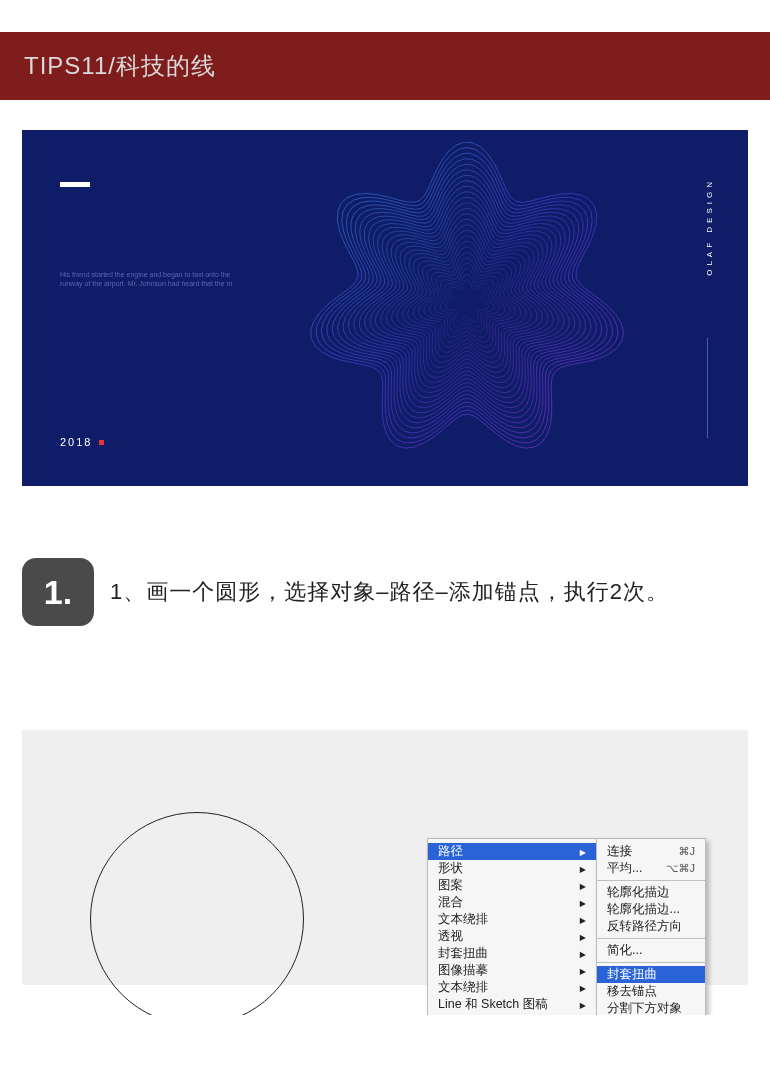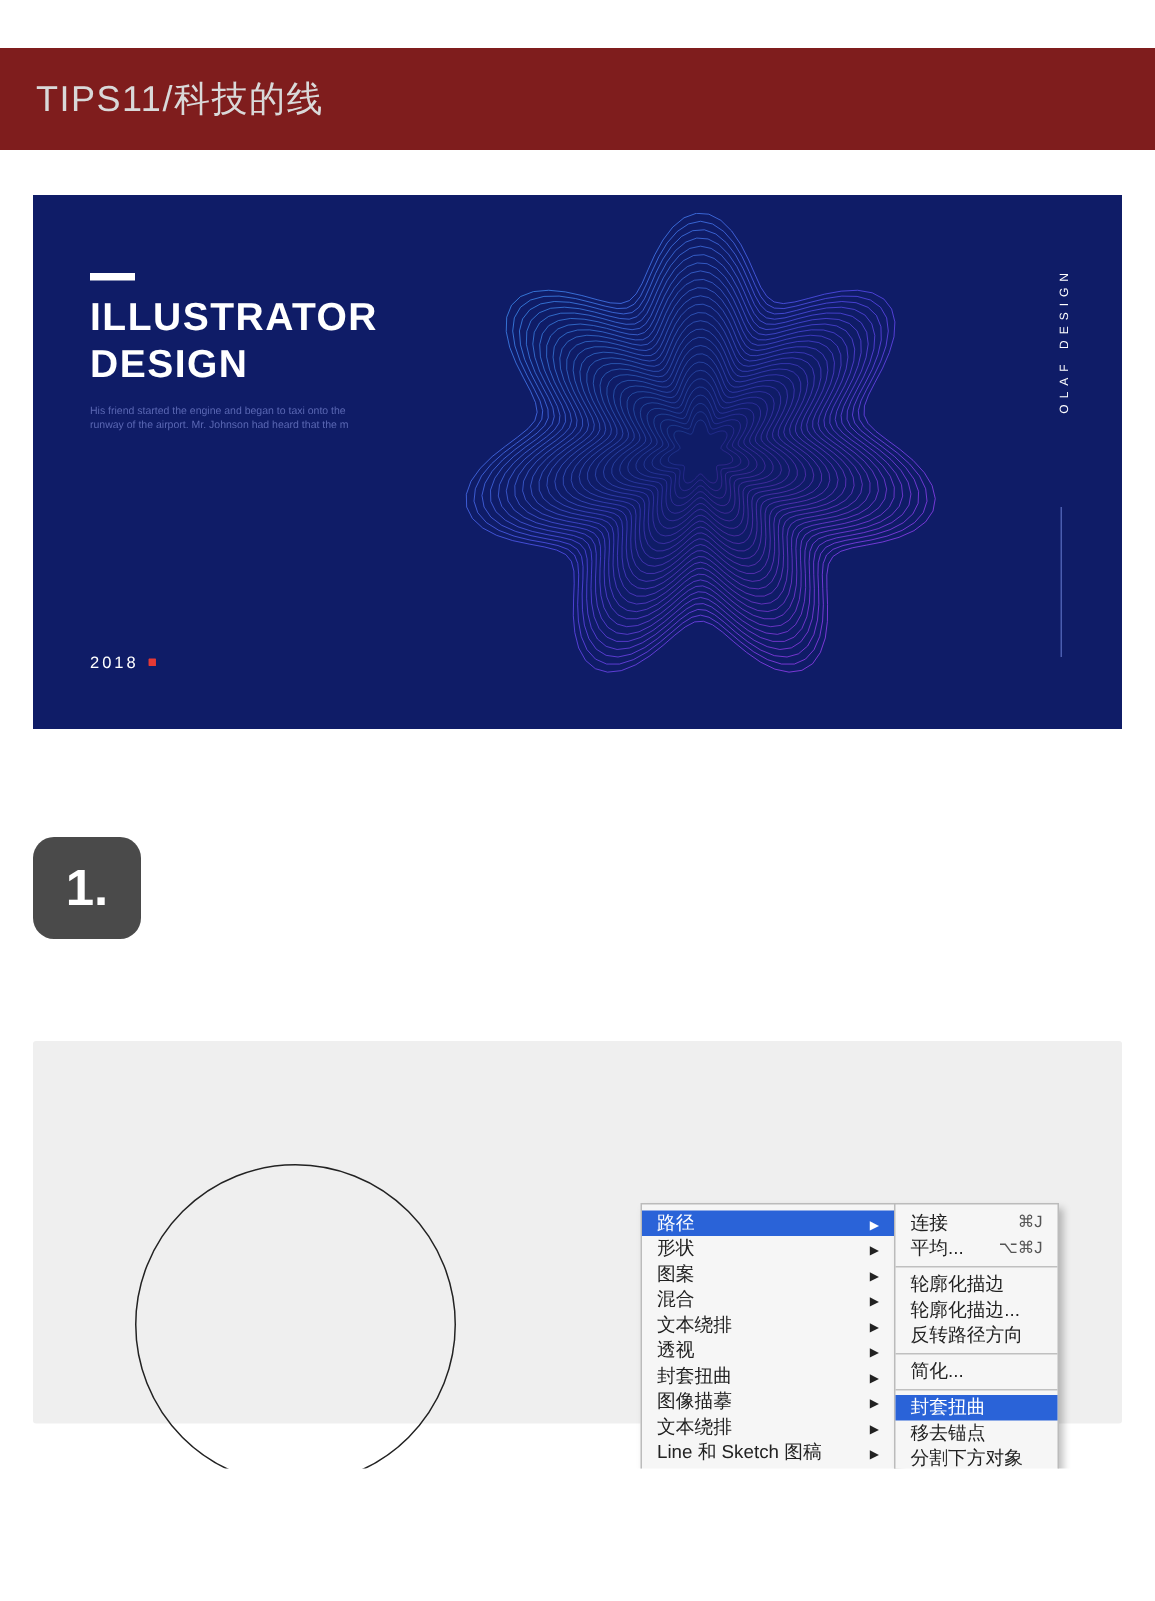--- a/index.html
+++ b/index.html
@@ -106,21 +106,21 @@
     display: flex; align-items: center; justify-content: center;
     font-size: 34px;
     font-weight: 700;
   }
   .step-text {
     font-size: 22px;
     color: #222;
     letter-spacing: 1px;
   }
   .panel {
-    margin-top: 68px;
+    margin-top: 104px;
     background: #efefef;
     height: 255px;
     position: relative;
     border-radius: 2px;
   }
   .panel-circle {
     position: absolute;
     left: 68px; top: 82px;
     width: 214px; height: 214px;
     border: 1px solid #222;
@@ -162,22 +162,20 @@
 <body>
 
 <div class="header">
   <div class="header-title">TIPS11/科技的线</div>
 </div>
 
 <div class="content">
 
   <div class="poster">
     <div class="poster-accent"></div>
-    <div class="poster-heading">ILLUSTRATOR
-DESIGN</div>
     <div class="poster-sub">His friend started the engine and began to taxi onto the runway of the airport. Mr. Johnson had heard that the m</div>
     <div class="poster-year">2018</div>
     <div class="poster-right">OLAF DESIGN</div>
     <div class="poster-line"></div>
     <svg class="poster-spiro" viewBox="0 0 320 320">
       <defs>
         <linearGradient id="g" x1="0" y1="0" x2="1" y2="1">
           <stop offset="0%" stop-color="#36b5ff"></stop>
           <stop offset="50%" stop-color="#5d4fff"></stop>
           <stop offset="100%" stop-color="#c03bff"></stop>
@@ -209,20 +207,21 @@
           <path d="M28.3 169.2 L35.5 162.2 L43.5 155.9 L51.0 150.5 L57.1 145.5 L61.1 140.8 L62.5 135.7 L61.6 129.9 L58.6 123.1 L54.3 115.1 L49.8 106.3 L46.1 96.8 L43.9 87.5 L44.2 78.9 L47.0 71.7 L52.5 66.5 L60.1 63.5 L69.3 62.8 L79.3 63.8 L89.2 66.0 L98.3 68.5 L106.1 70.3 L112.5 70.8 L117.6 69.1 L121.6 65.0 L125.1 58.7 L128.6 50.7 L132.7 41.7 L137.6 32.7 L143.4 25.0 L150.2 19.4 L157.5 16.7 L165.0 17.3 L172.2 21.0 L178.6 27.4 L184.2 35.6 L188.7 44.7 L192.6 53.5 L196.0 61.1 L199.6 66.6 L203.9 69.9 L209.4 70.8 L216.3 69.9 L224.6 67.7 L234.1 65.2 L244.1 63.3 L253.9 62.8 L262.6 64.3 L269.6 68.0 L274.2 73.9 L276.2 81.6 L275.6 90.6 L272.8 100.0 L268.7 109.3 L264.2 117.9 L260.3 125.5 L257.9 131.9 L257.7 137.5 L260.0 142.4 L264.8 147.1 L271.4 152.2 L279.2 157.9 L287.0 164.4 L293.7 171.7 L298.4 179.4 L300.3 187.3 L299.0 194.7 L294.6 201.1 L287.5 206.4 L278.6 210.4 L268.8 213.1 L259.2 215.0 L250.6 216.6 L243.8 218.7 L239.0 221.7 L236.4 226.4 L235.4 232.8 L235.5 241.0 L235.9 250.5 L235.8 260.6 L234.5 270.5 L231.6 279.2 L226.9 285.9 L220.6 289.9 L212.9 291.0 L204.5 289.1 L195.8 284.9 L187.5 279.1 L179.9 272.7 L173.1 266.9 L167.2 262.5 L161.8 260.4 L156.5 260.8 L150.9 263.8 L144.7 268.7 L137.7 274.8 L129.8 281.1 L121.3 286.5 L112.7 290.0 L104.4 291.0 L97.1 288.9 L91.3 284.0 L87.2 276.5 L84.9 267.3 L84.1 257.2 L84.2 247.2 L84.6 238.1 L84.4 230.5 L83.0 224.6 L79.6 220.6 L74.2 217.9 L66.7 216.1 L57.7 214.4 L47.9 212.3 L38.3 209.2 L29.9 204.8 L23.6 199.1 L20.2 192.3 L20.0 184.7 L22.9 176.8 L28.3 169.2 Z" opacity="0.73"></path>
           <path d="M44.2 151.9 L51.2 146.6 L56.1 141.7 L58.5 136.6 L58.3 130.8 L55.8 124.1 L51.8 116.3 L47.1 107.3 L42.8 97.7 L40.0 87.9 L39.3 78.6 L41.4 70.6 L46.2 64.5 L53.4 60.6 L62.5 59.0 L72.7 59.5 L83.0 61.5 L92.8 64.1 L101.5 66.3 L108.6 67.3 L114.3 66.4 L118.8 63.0 L122.6 57.2 L126.2 49.4 L130.1 40.2 L134.9 30.8 L140.6 22.3 L147.4 15.6 L154.8 11.8 L162.6 11.2 L170.2 14.0 L177.2 19.8 L183.3 27.8 L188.4 37.1 L192.6 46.4 L196.2 54.8 L199.9 61.3 L204.1 65.5 L209.3 67.3 L216.0 66.9 L224.1 64.9 L233.6 62.3 L243.9 60.1 L254.2 59.0 L263.7 59.8 L271.7 62.9 L277.3 68.3 L280.3 75.8 L280.5 84.7 L278.3 94.4 L274.5 104.2 L269.8 113.4 L265.4 121.6 L262.3 128.7 L261.3 134.7 L262.8 140.0 L266.9 145.0 L273.3 150.1 L281.1 155.8 L289.3 162.3 L296.7 169.6 L302.4 177.5 L305.4 185.6 L305.1 193.5 L301.6 200.6 L295.2 206.5 L286.4 211.1 L276.5 214.3 L266.3 216.5 L256.9 218.2 L249.2 220.1 L243.5 222.9 L240.1 227.2 L238.5 233.2 L238.3 241.1 L238.7 250.6 L238.9 261.0 L238.0 271.4 L235.6 281.0 L231.4 288.7 L225.3 293.9 L217.7 296.0 L209.2 295.1 L200.2 291.4 L191.4 285.8 L183.2 279.3 L175.9 272.9 L169.4 267.8 L163.7 264.8 L158.2 264.3 L152.6 266.5 L146.4 271.0 L139.4 277.1 L131.4 283.7 L122.8 289.7 L113.8 294.1 L105.0 296.0 L97.1 294.9 L90.5 290.8 L85.6 283.8 L82.6 274.8 L81.3 264.5 L81.1 254.0 L81.6 244.1 L81.7 235.7 L80.7 229.0 L77.9 224.2 L73.0 220.9 L65.9 218.8 L57.0 217.1 L47.0 215.1 L36.8 212.3 L27.5 208.2 L20.2 202.7 L15.7 196.0 L14.3 188.3 L16.3 180.2 L21.1 172.2 L28.1 164.6 L36.2 157.8 L44.2 151.9 Z" opacity="0.76"></path>
           <path d="M54.2 137.5 L54.8 131.8 L53.0 125.2 L49.2 117.5 L44.5 108.6 L39.8 98.8 L36.3 88.6 L34.8 78.7 L35.9 69.9 L40.0 62.8 L46.7 58.0 L55.6 55.6 L65.8 55.4 L76.6 57.0 L87.0 59.6 L96.5 62.1 L104.4 63.7 L110.8 63.4 L115.8 60.8 L119.9 55.6 L123.6 48.1 L127.6 39.0 L132.2 29.2 L137.8 19.9 L144.5 12.3 L152.0 7.3 L160.0 5.5 L168.0 7.3 L175.5 12.3 L182.2 19.9 L187.8 29.2 L192.4 39.0 L196.4 48.1 L200.1 55.6 L204.2 60.8 L209.2 63.4 L215.6 63.7 L223.5 62.1 L233.0 59.6 L243.4 57.0 L254.2 55.4 L264.4 55.6 L273.3 58.0 L280.0 62.8 L284.1 69.9 L285.2 78.7 L283.7 88.6 L280.2 98.8 L275.5 108.6 L270.8 117.5 L267.0 125.2 L265.2 131.8 L265.8 137.5 L269.2 142.7 L275.1 147.9 L282.8 153.6 L291.3 160.0 L299.4 167.3 L306.0 175.3 L310.1 183.8 L311.0 192.1 L308.5 199.8 L302.7 206.4 L294.4 211.6 L284.3 215.4 L273.7 218.0 L263.6 219.8 L255.0 221.7 L248.4 224.2 L244.0 228.0 L241.8 233.7 L241.2 241.2 L241.5 250.5 L241.9 261.1 L241.4 272.0 L239.5 282.3 L235.7 291.1 L230.0 297.4 L222.6 300.7 L214.0 300.7 L204.8 297.8 L195.5 292.6 L186.8 286.0 L178.9 279.3 L171.9 273.4 L165.7 269.5 L160.0 268.1 L154.3 269.5 L148.1 273.4 L141.1 279.3 L133.2 286.0 L124.5 292.6 L115.2 297.8 L106.0 300.7 L97.4 300.7 L90.0 297.4 L84.3 291.1 L80.5 282.3 L78.6 272.0 L78.1 261.1 L78.5 250.5 L78.8 241.2 L78.2 233.7 L76.0 228.0 L71.6 224.2 L65.0 221.7 L56.4 219.8 L46.3 218.0 L35.7 215.4 L25.6 211.6 L17.3 206.4 L11.5 199.8 L9.0 192.1 L9.9 183.8 L14.0 175.3 L20.6 167.3 L28.7 160.0 L37.2 153.6 L44.9 147.9 L50.8 142.7 L54.2 137.5 Z" opacity="0.78"></path>
           <path d="M46.7 118.8 L42.0 109.9 L37.0 100.0 L32.8 89.5 L30.5 79.1 L30.8 69.5 L34.0 61.5 L40.0 55.7 L48.6 52.4 L58.8 51.5 L69.9 52.6 L80.9 55.0 L91.1 57.8 L99.8 59.9 L107.0 60.3 L112.6 58.4 L117.1 53.9 L121.1 46.9 L125.0 37.9 L129.5 27.9 L135.0 18.0 L141.5 9.4 L149.0 3.2 L157.2 0.2 L165.6 0.8 L173.6 4.9 L180.8 12.0 L187.0 21.2 L192.1 31.3 L196.4 41.1 L200.2 49.5 L204.3 55.7 L209.1 59.3 L215.2 60.4 L222.9 59.3 L232.2 56.9 L242.7 54.1 L253.8 52.1 L264.7 51.5 L274.5 53.2 L282.3 57.4 L287.4 64.0 L289.6 72.6 L289.0 82.5 L285.9 93.0 L281.4 103.4 L276.3 113.0 L272.0 121.4 L269.3 128.6 L269.1 134.8 L271.7 140.3 L277.0 145.6 L284.4 151.3 L293.1 157.7 L301.7 164.9 L309.2 173.1 L314.4 181.7 L316.5 190.4 L315.0 198.7 L310.1 205.9 L302.3 211.8 L292.4 216.2 L281.5 219.3 L270.7 221.4 L261.2 223.2 L253.6 225.5 L248.3 229.0 L245.3 234.2 L244.2 241.3 L244.3 250.4 L244.7 261.0 L244.6 272.3 L243.2 283.3 L239.9 293.0 L234.7 300.5 L227.6 304.9 L219.0 306.1 L209.6 304.1 L200.0 299.4 L190.7 292.9 L182.2 285.9 L174.7 279.4 L168.0 274.5 L162.0 272.2 L156.1 272.6 L149.9 275.9 L142.9 281.4 L135.1 288.2 L126.3 295.2 L116.8 301.2 L107.2 305.1 L98.0 306.1 L89.9 303.8 L83.4 298.3 L78.8 290.0 L76.2 279.7 L75.2 268.5 L75.4 257.3 L75.8 247.2 L75.6 238.7 L73.9 232.2 L70.2 227.7 L64.1 224.7 L55.8 222.6 L45.8 220.7 L34.8 218.4 L24.1 214.9 L14.8 210.0 L7.9 203.6 L4.1 196.0 L3.9 187.5 L7.0 178.8 L13.1 170.3 L21.1 162.4 L29.9 155.5 L38.2 149.3 L45.0 143.8 L49.5 138.5 L51.1 132.8 L50.0 126.4 L46.7 118.8 Z" opacity="0.80"></path>
         </g>
     </svg>
   </div>
 
   <div class="step-row">
     <div class="step-badge">1.</div>
+    <div class="step-text">1、画一个圆形，选择对象–路径–添加锚点，执行2次。</div>
   </div>
 
   <div class="panel">
     <div class="panel-circle"></div>
     <div class="menus">
       <div class="menu" id="menu1">
           <div class="menu-item sel">
             <span>路径</span>
             <span class="tri"></span>
           </div>

